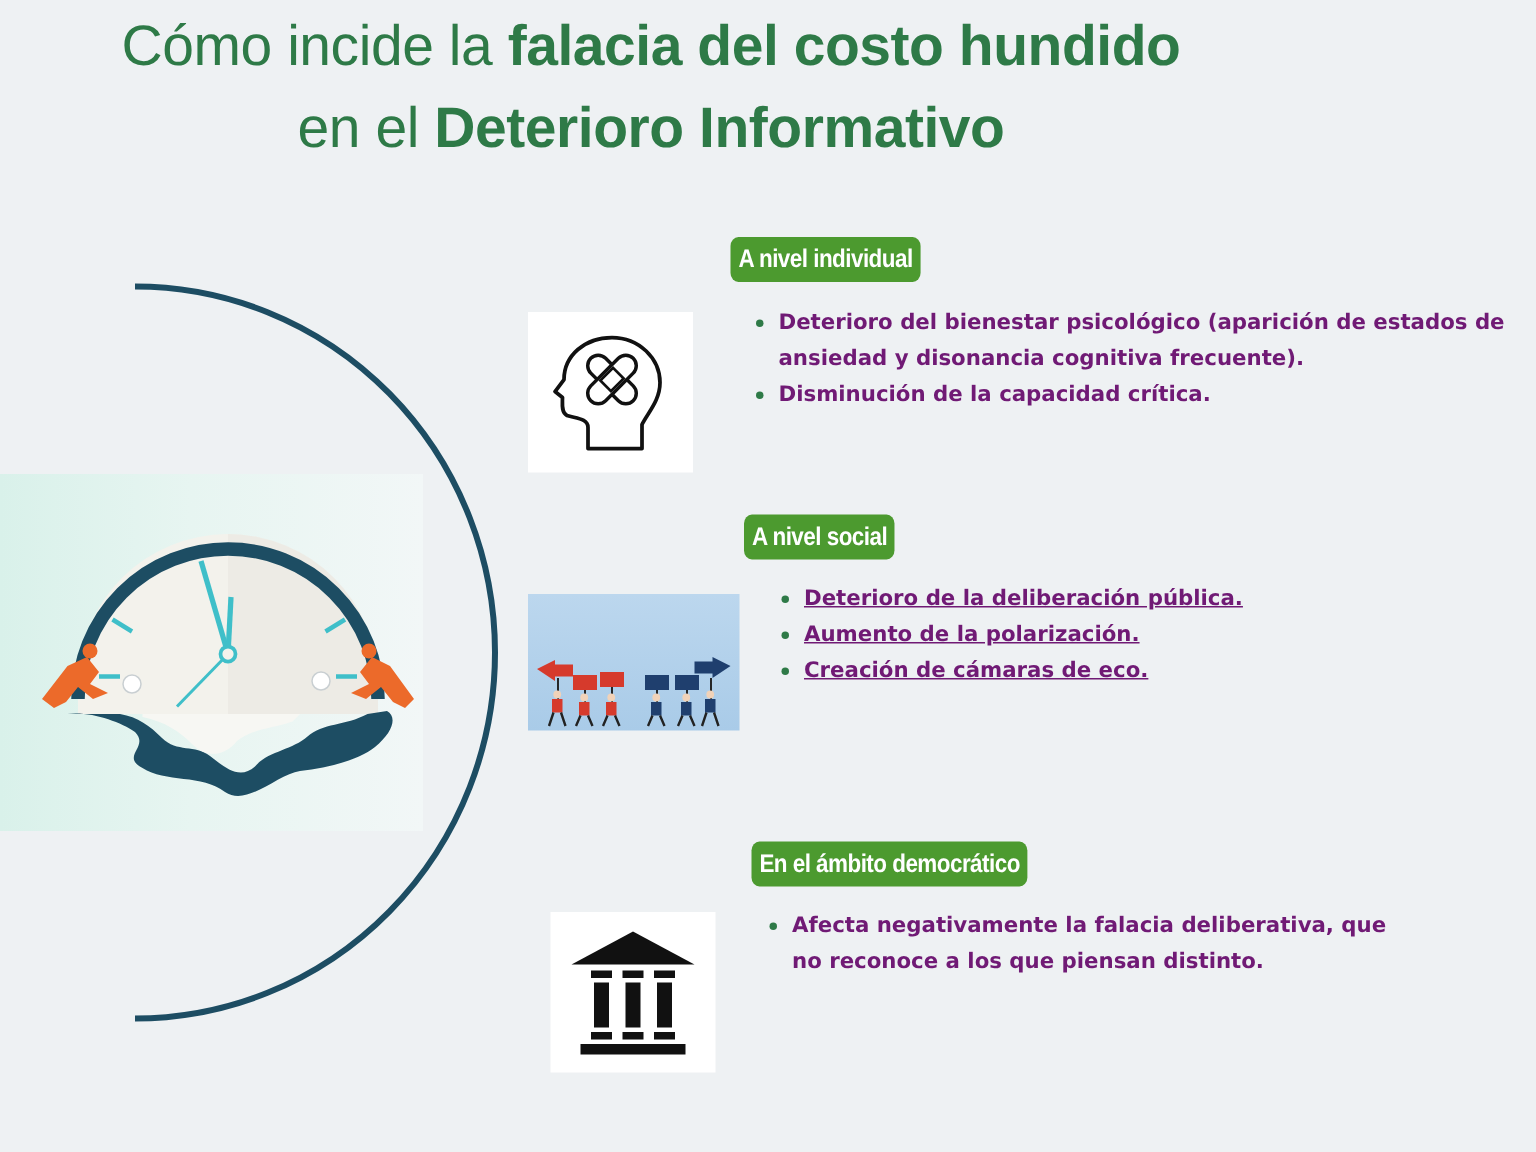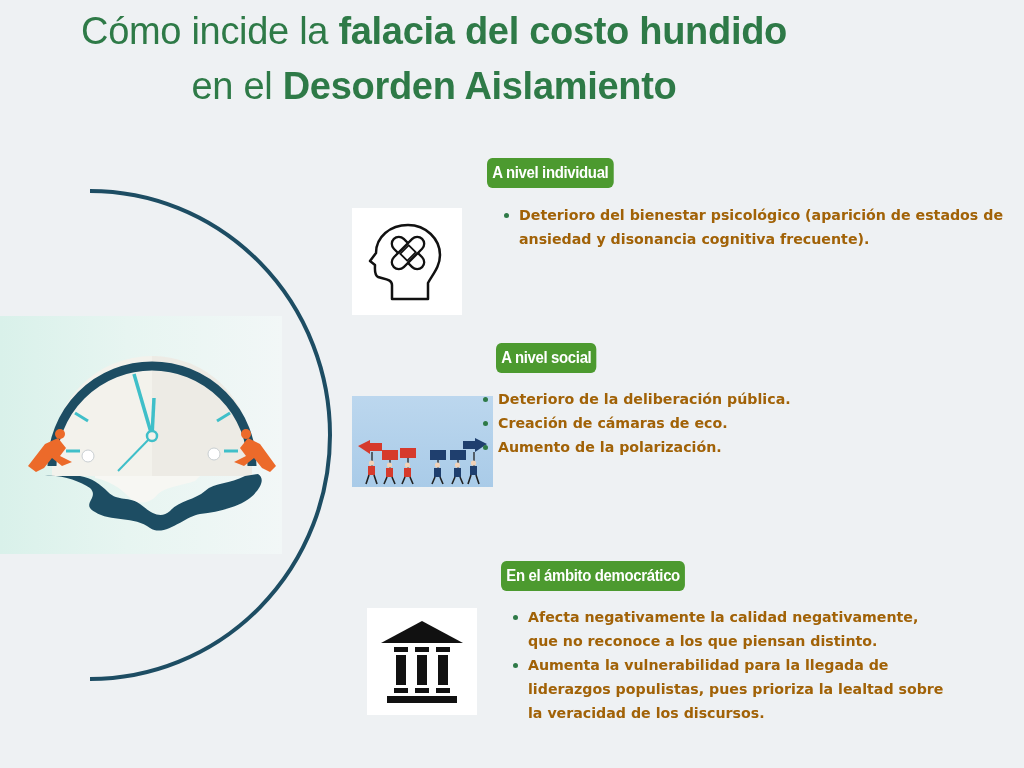--- a/index.html
+++ b/index.html
@@ -32,40 +32,40 @@
   .tag {
     position: absolute;
     background: #4c9a2f; color: #ffffff;
     font-family: "Liberation Sans", sans-serif; font-weight: bold;
     font-size: 17px; line-height: 26px; padding: 2px 6px;
     border-radius: 6px; letter-spacing: -0.4px;
     transform: scaleX(0.88); transform-origin: left center;
   }
   ul.bullets {
     position: absolute; margin: 0; padding: 0 0 0 22px;
-    color: #a16207; font-weight: bold;
+    color: #701a75; font-weight: bold;
     font-family: "DejaVu Sans", sans-serif;
     font-size: 14.2px; line-height: 24px;
     list-style: none;
   }
   ul.bullets li { position: relative; }
   ul.bullets li::before {
     content: ""; position: absolute; left: -15px; top: 10px;
     width: 5px; height: 5px; border-radius: 50%; background: #2e7a47;
   }
 </style>
 </head>
 <body>
 
 <div class="title">
   <div>
     <span>Cómo incide la </span><b>falacia del costo hundido</b>
   </div>
   <div>
-    <span>en el </span><b>Desorden Aislamiento</b>
+    <span>en el </span><b>Deterioro Informativo</b>
   </div>
 </div>
 
 <div class="clock-box">
   <svg width="282" height="238" viewBox="0 0 282 238">
 
     <path d="M52 140 A100 100 0 0 1 252 140 L252 160 L52 160 Z" fill="#f3f2ec"></path>
     <path d="M152 40 A100 100 0 0 1 252 140 L252 160 L152 160 Z" fill="#e9e8e2" opacity="0.7"></path>
     <path d="M52 150 A100 100 0 0 1 252 150" fill="none" stroke="#1d4d63" stroke-width="9"></path>
 
@@ -104,20 +104,21 @@
       <rect x="-20" y="-7" width="40" height="14" rx="7" fill="#fff" stroke="#111" stroke-width="2.3"></rect>
     </g>
     <g transform="translate(46,36) rotate(-45)">
       <rect x="-20" y="-7" width="40" height="14" rx="7" fill="#fff" stroke="#111" stroke-width="2.3"></rect>
       <rect x="-6" y="-5" width="12" height="10" fill="none" stroke="#111" stroke-width="1.8"></rect>
     </g>
   </svg>
 </div>
 <ul class="bullets" style="left:497px; top:203px; width:500px;">
   <li>Deterioro del bienestar psicológico (aparición de estados de ansiedad y disonancia cognitiva frecuente).</li>
+  <li>Disminución de la capacidad crítica.</li>
 </ul>
 
 <div class="tag" style="left:496px; top:343px;">A nivel social</div>
 <div class="icon-box" style="left:352px; top:396px; width:141px; height:91px; background: linear-gradient(180deg,#bcd7ee 0%,#a9cbe8 100%);">
   <svg width="141" height="91" viewBox="0 0 141 91">
     <g fill="#d63a2c">
       <path d="M6 50 L18 44 L18 47 L30 47 L30 55 L18 55 L18 58 Z"></path>
       <rect x="30" y="54" width="16" height="10"></rect>
       <rect x="48" y="52" width="16" height="10"></rect>
     </g>
@@ -155,38 +156,37 @@
     <g fill="#f1d2b8">
       <circle cx="19.5" cy="67" r="2.6"></circle>
         <circle cx="37.5" cy="69" r="2.6"></circle>
         <circle cx="55.5" cy="69" r="2.6"></circle>
       <circle cx="85.5" cy="69" r="2.6"></circle>
         <circle cx="105.5" cy="69" r="2.6"></circle>
         <circle cx="121.5" cy="67" r="2.6"></circle>
     </g>
   </svg>
 </div>
-<ul class="bullets" style="left:476px; top:387px; width:420px;">
+<ul class="bullets" style="left:514px; top:387px; width:420px;text-decoration:underline;">
   <li>Deterioro de la deliberación pública.</li>
+  <li>Aumento de la polarización.</li>
   <li>Creación de cámaras de eco.</li>
-  <li>Aumento de la polarización.</li>
 </ul>
 
 <div class="tag" style="left:501px; top:561px;">En el ámbito democrático</div>
 <div class="icon-box" style="left:367px; top:608px; width:110px; height:107px;">
   <svg width="90" height="90" viewBox="0 0 90 90">
     <polygon points="45,4 86,26 4,26" fill="#111"></polygon>
     <rect x="17" y="30" width="14" height="5" fill="#111"></rect>
     <rect x="38" y="30" width="14" height="5" fill="#111"></rect>
     <rect x="59" y="30" width="14" height="5" fill="#111"></rect>
     <rect x="19" y="38" width="10" height="30" fill="#111"></rect>
     <rect x="40" y="38" width="10" height="30" fill="#111"></rect>
     <rect x="61" y="38" width="10" height="30" fill="#111"></rect>
     <rect x="17" y="71" width="14" height="5" fill="#111"></rect>
     <rect x="38" y="71" width="14" height="5" fill="#111"></rect>
     <rect x="59" y="71" width="14" height="5" fill="#111"></rect>
     <rect x="10" y="79" width="70" height="7" fill="#111"></rect>
   </svg>
 </div>
 <ul class="bullets" style="left:506px; top:605px; width:420px;">
-  <li>Afecta negativamente la calidad negativamente, que no reconoce a los que piensan distinto.</li>
-  <li>Aumenta la vulnerabilidad para la llegada de liderazgos populistas, pues prioriza la lealtad sobre la veracidad de los discursos.</li>
+  <li>Afecta negativamente la falacia deliberativa, que no reconoce a los que piensan distinto.</li>
 </ul>
 
 </body></html>

